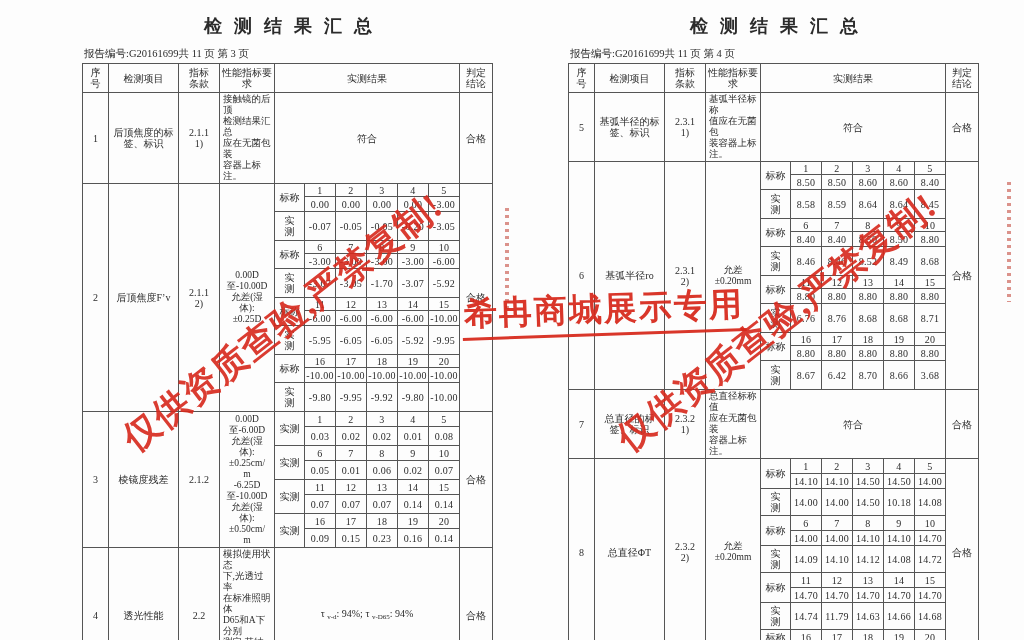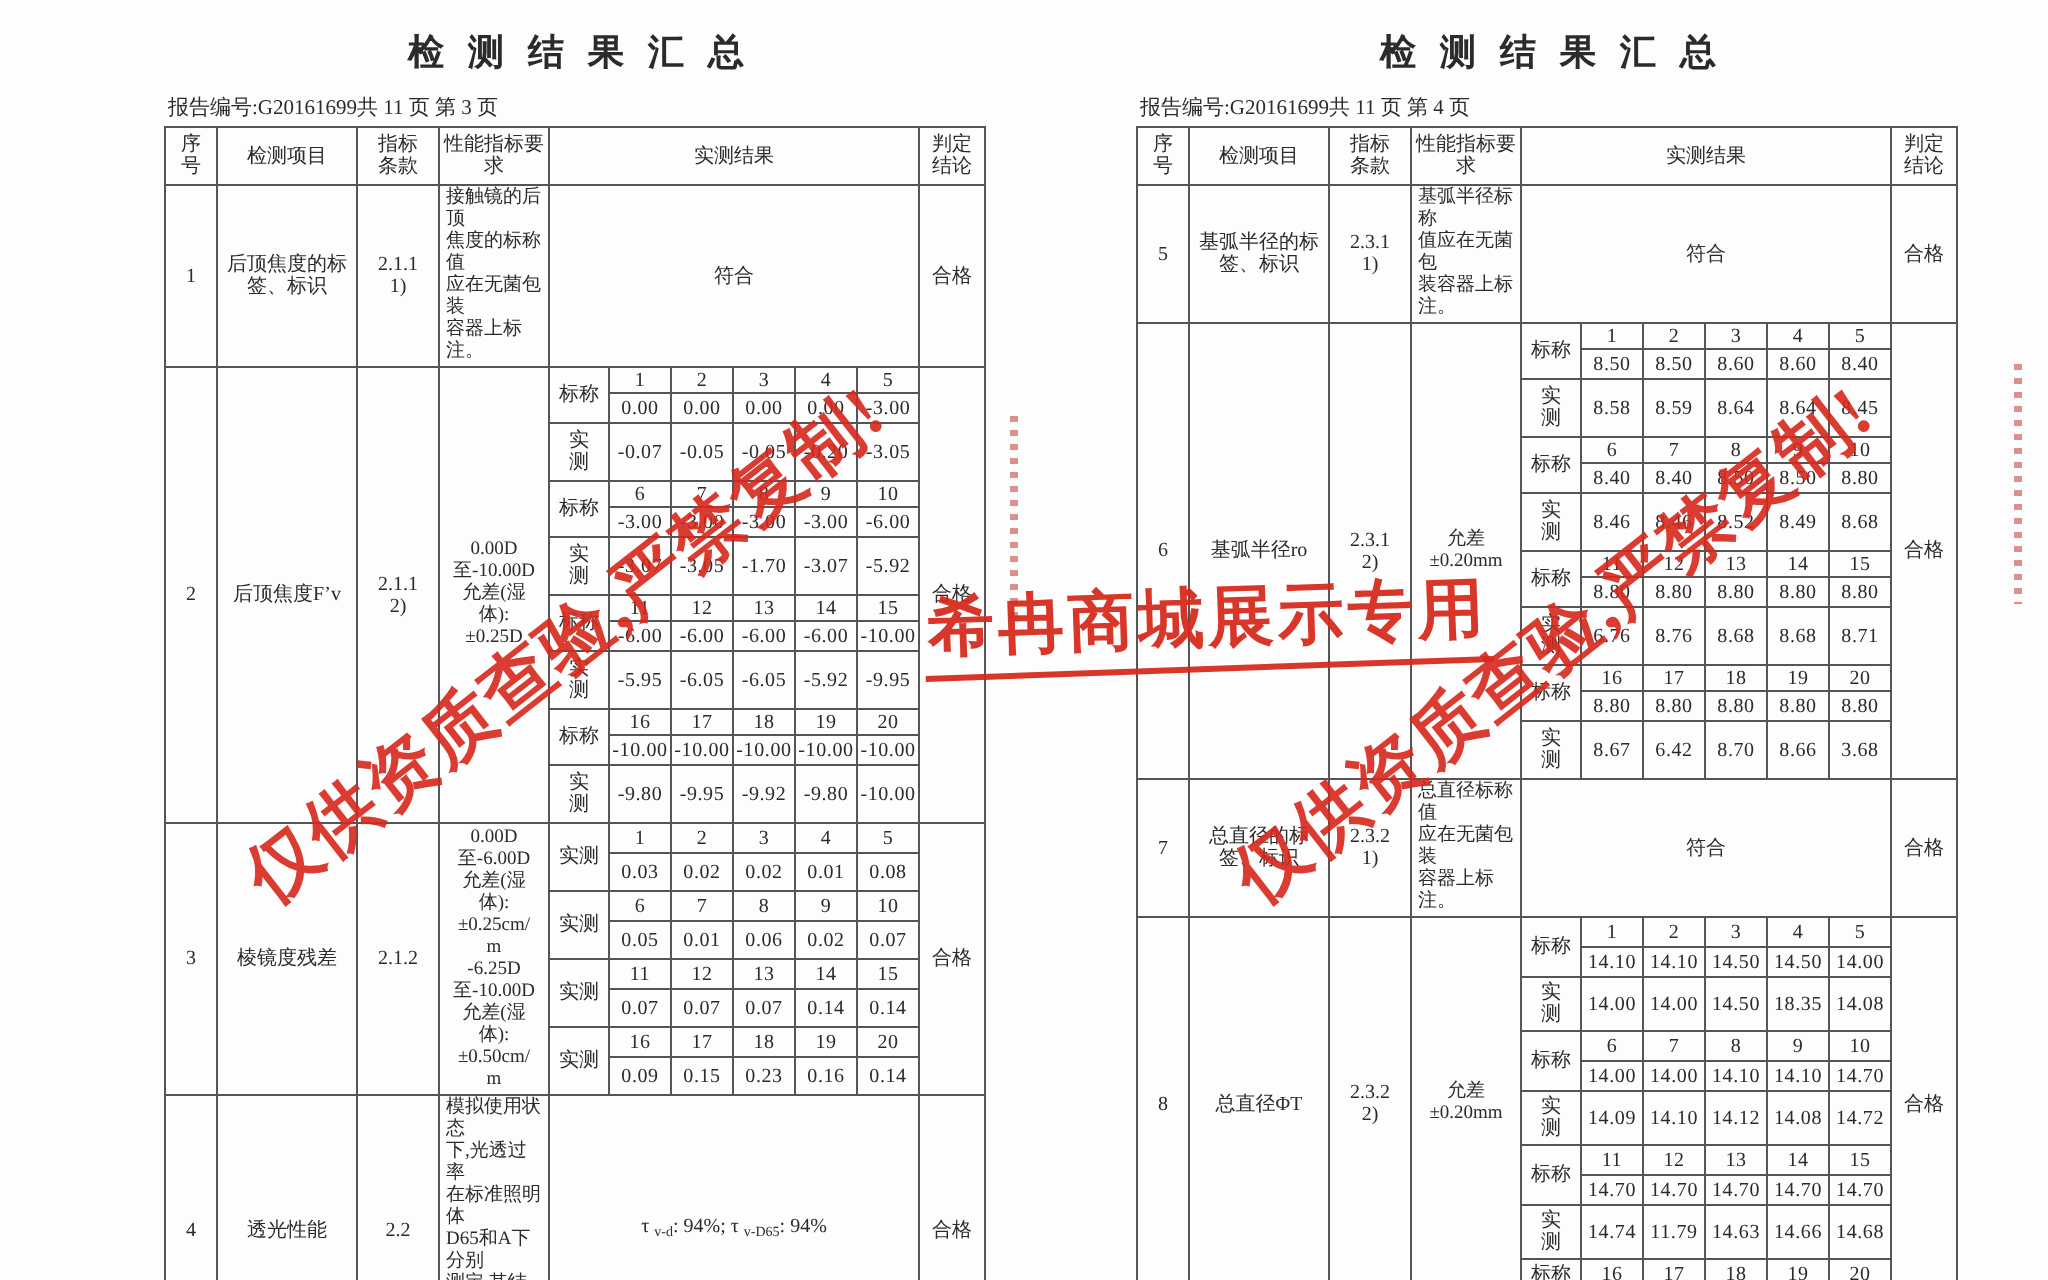--- a/index.html
+++ b/index.html
@@ -67,21 +67,21 @@
               <th class="pre">判定
 结论</th>
             </tr>
             <tr style="height: 47px;">
               <td rowspan="1">1</td>
               <td class="pre" rowspan="1">后顶焦度的标
 签、标识</td>
               <td class="pre" rowspan="1">2.1.1
 1)</td>
               <td class="pre spec spec-left" rowspan="1">接触镜的后顶
-焦度的标称值
+检测结果汇总
 应在无菌包装
 容器上标注。</td>
               <td colspan="6">符合</td>
               <td>合格</td>
             </tr>
             <tr style="height: 13px;">
               <td rowspan="12">2</td>
               <td class="pre" rowspan="12">后顶焦度F’v</td>
               <td class="pre" rowspan="12">2.1.1
 2)</td>
@@ -463,21 +463,21 @@
               <td class="val">14.50</td>
               <td class="val">14.50</td>
               <td class="val">14.00</td>
             </tr>
             <tr style="height: 27px;">
               <td class="pre">实
 测</td>
               <td class="val">14.00</td>
               <td class="val">14.00</td>
               <td class="val">14.50</td>
-              <td class="val">18.35</td>
+              <td class="val">10.18</td>
               <td class="val">14.08</td>
             </tr>
             <tr style="height: 15px;">
               <td rowspan="2">标称</td>
               <td class="num">6</td>
               <td class="num">7</td>
               <td class="num">8</td>
               <td class="num">9</td>
               <td class="num">10</td>
             </tr>

